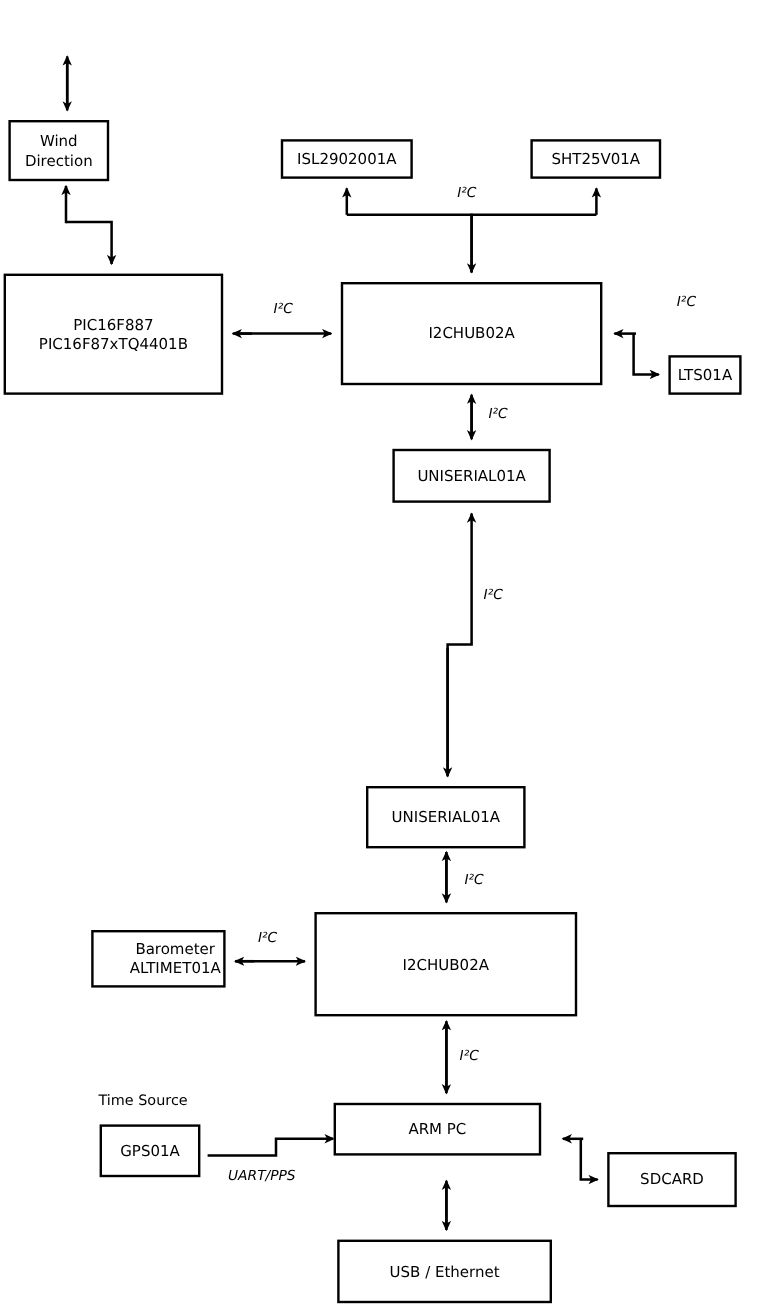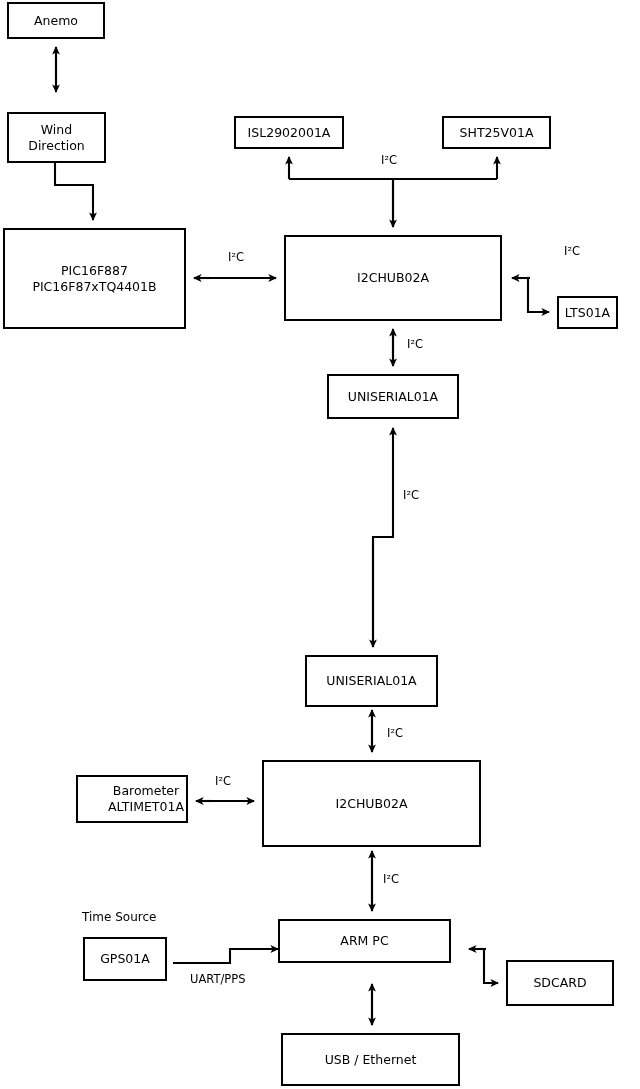--- a/index.html
+++ b/index.html
@@ -6,21 +6,21 @@
   body{width:640px;height:1089px;overflow:hidden;
        font-family:"DejaVu Sans","Liberation Sans",sans-serif;}
   #diagram{position:relative;width:640px;height:1089px;}
   svg#wires{position:absolute;left:0;top:0;width:640px;height:1089px;}
   .node{position:absolute;box-sizing:border-box;background:#ffffff;
         border:2px solid #000000;display:flex;align-items:center;
         justify-content:center;text-align:center;line-height:1.25;
         font-size:12.5px;color:#000000;}
   .node span{display:block;white-space:pre-line;}
   .edge-label{position:absolute;font-size:11.5px;color:#000000;
-        white-space:nowrap;background:transparent;}
+        white-space:nowrap;background:transparent;font-style:italic;}
   .free-label{position:absolute;font-size:12px;color:#000000;white-space:nowrap;}
 </style>
 </head>
 <body>
 
 <div id="diagram">
 
   <svg id="wires" viewBox="0 0 640 1089" xmlns="http://www.w3.org/2000/svg">
     <defs>
       <marker id="ah" markerWidth="9" markerHeight="9" refX="7.6" refY="4.2" orient="auto" markerUnits="userSpaceOnUse">
@@ -68,24 +68,21 @@
       <path d="M173,963 L230,963 L230,949 L278,949" marker-end="url(#ah)"></path>
 
       <path d="M486,949 L469,949" marker-end="url(#ah)"></path>
       <path d="M484,949 L484,983 L498,983" marker-end="url(#ah)"></path>
 
       <path d="M372,986 L372,1025" marker-end="url(#ah)"></path>
       <path d="M372,1021 L372,984" marker-end="url(#ah)"></path>
     </g>
   </svg>
 
-  <div class="node" style="left:7px;top:2px;width:98px;height:37px;">
-    <span>Anemo</span>
-  </div>
-  <div class="node" style="left:7px;top:112px;width:99px;height:51px;">
+  <div class="node" style="left:7px;top:100px;width:84px;height:51px;">
     <span>Wind
 Direction</span>
   </div>
   <div class="node" style="left:3px;top:228px;width:183px;height:101px;">
     <span>PIC16F887
 PIC16F87xTQ4401B</span>
   </div>
   <div class="node" style="left:234px;top:116px;width:110px;height:33px;">
     <span>ISL2902001A</span>
   </div>

